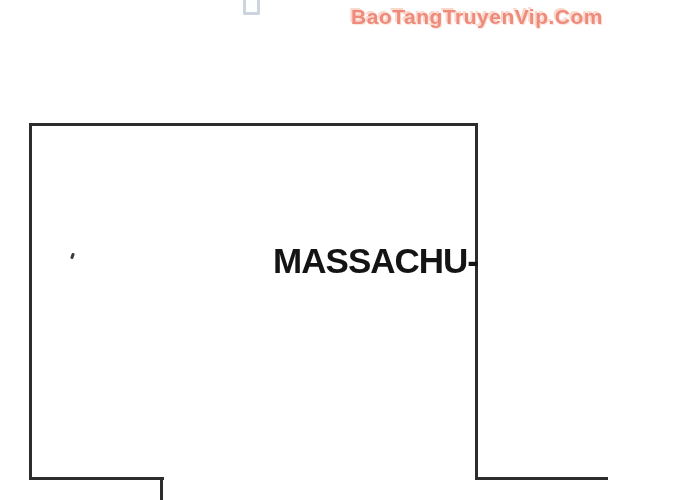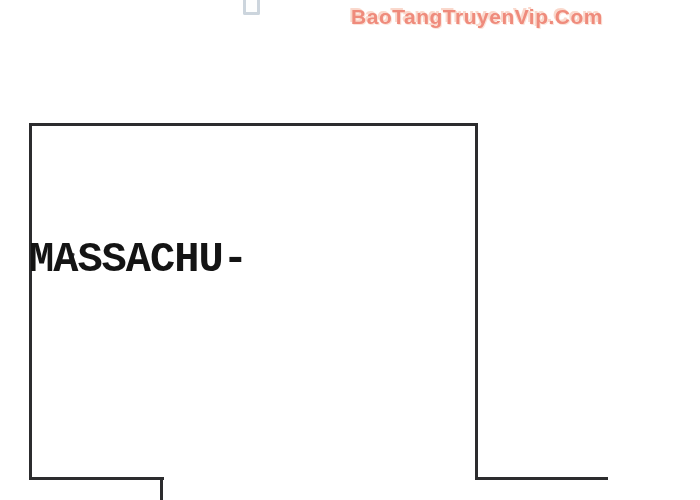--- a/index.html
+++ b/index.html
@@ -59,25 +59,25 @@
   .seg.b-step-left-v  { left: 160px; top: 477px; width: 3px;   height: 23px; }
   .seg.b-step-right-h { left: 475px; top: 477px; width: 198px; height: 3px; }
   .seg.b-step-right-v { left: 670px; top: 477px; width: 3px;   height: 23px; }
 
   
   .caption {
     position: absolute;
     left: 29px;
     top: 237px;
     width: 449px;
-    text-align: left;
+    text-align: right;
     color: #141414;
-    font-family: Liberation Mono, monospace;
+    font-family: Liberation Sans, sans-serif;
     font-weight: bold;
-    font-size: 42px;
+    font-size: 35px;
     line-height: 47px;
     letter-spacing: -1px;
     white-space: nowrap;
   }
 
   
   .speck {
     position: absolute;
     left: 71px;
     top: 253px;

